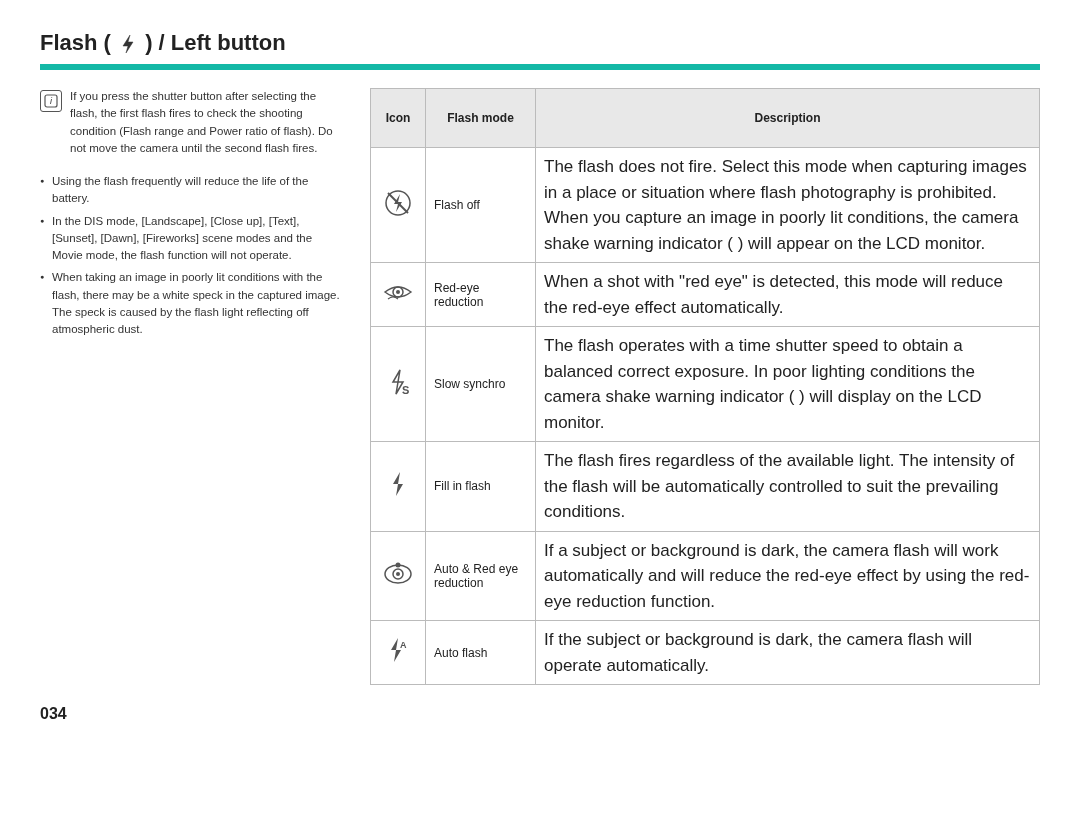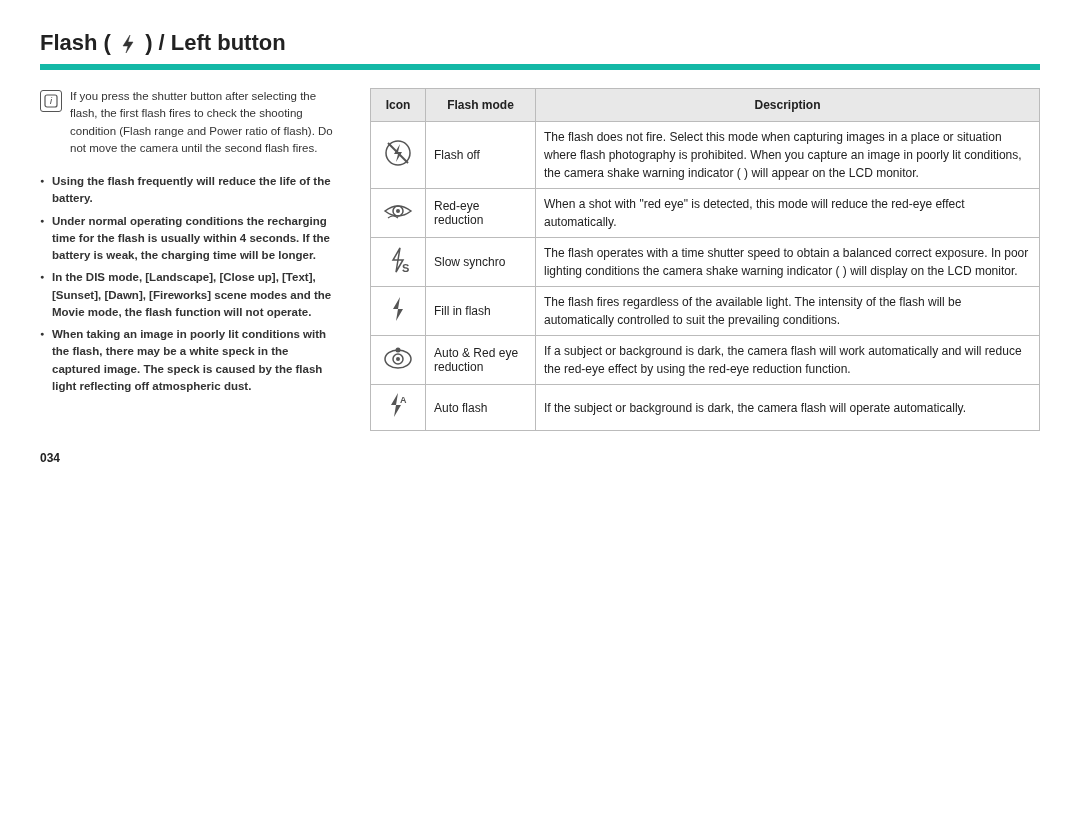--- a/index.html
+++ b/index.html
@@ -50,21 +50,20 @@
       margin-top: 2px;
     }
     .note-content {
       font-size: 11.5px;
       line-height: 1.5;
       color: #333;
     }
     .bullet-list {
       list-style: none;
       margin-top: 16px;
-      font-weight: bold;
     }
     .bullet-list li {
       font-size: 11.5px;
       line-height: 1.5;
       color: #333;
       margin-bottom: 5px;
       padding-left: 12px;
       position: relative;
     }
     .bullet-list li::before {
@@ -87,45 +86,45 @@
       font-size: 10px;
     }
     table {
       width: 100%;
       border-collapse: collapse;
       font-size: 12px;
     }
     th {
       background: #e8e8e8;
       border: 1px solid #bbb;
-      padding: 9px 8px;
+      padding: 22px 8px;
       text-align: center;
       font-weight: bold;
     }
     td {
       border: 1px solid #bbb;
       padding: 6px 8px;
       vertical-align: middle;
     }
     td.icon-cell {
       text-align: center;
       width: 55px;
       font-size: 18px;
     }
     td.mode-cell {
       width: 110px;
       font-size: 12px;
     }
     td.desc-cell {
-      font-size: 12px;
+      font-size: 17px;
       line-height: 1.5;
     }
     .page-num {
       margin-top: 20px;
-      font-size: 12px;
+      font-size: 16px;
       font-weight: bold;
     }
   </style>
 </head>
 <body>
 
 <div class="page-title">
   Flash (
   <svg width="22" height="22" viewBox="0 0 22 22" style="display:inline-block;vertical-align:middle;">
     <polygon points="13,2 6,13 11,13 9,20 16,9 11,9" fill="#333" stroke="#333" stroke-width="0.5"></polygon>
@@ -139,21 +138,20 @@
       <div class="note-icon">
         <svg width="14" height="14" viewBox="0 0 14 14">
           <rect x="1" y="1" width="12" height="12" rx="2" fill="none" stroke="#555" stroke-width="1.2"></rect>
           <text x="7" y="10" text-anchor="middle" font-size="9" font-style="italic" fill="#333">i</text>
         </svg>
       </div>
       <div class="note-content">If you press the shutter button after selecting the flash, the first flash fires to check the shooting condition (Flash range and Power ratio of flash). Do not move the camera until the second flash fires.</div>
     </div>
     <ul class="bullet-list">
       <li>Using the flash frequently will reduce the life of the battery.</li>
-      <li>Under normal operating conditions the recharging time for the flash is usually within 4 seconds. If the battery is weak, the charging time will be longer.</li>
       <li>In the DIS mode, [Landscape], [Close up], [Text], [Sunset], [Dawn], [Fireworks] scene modes and the Movie mode, the flash function will not operate.</li>
       <li>When taking an image in poorly lit conditions with the flash, there may be a white speck in the captured image. The speck is caused by the flash light reflecting off atmospheric dust.</li>
     </ul>
   </div>
 
   <div class="right-col">
     <table>
       <thead>
         <tr>
           <th>Icon</th>

